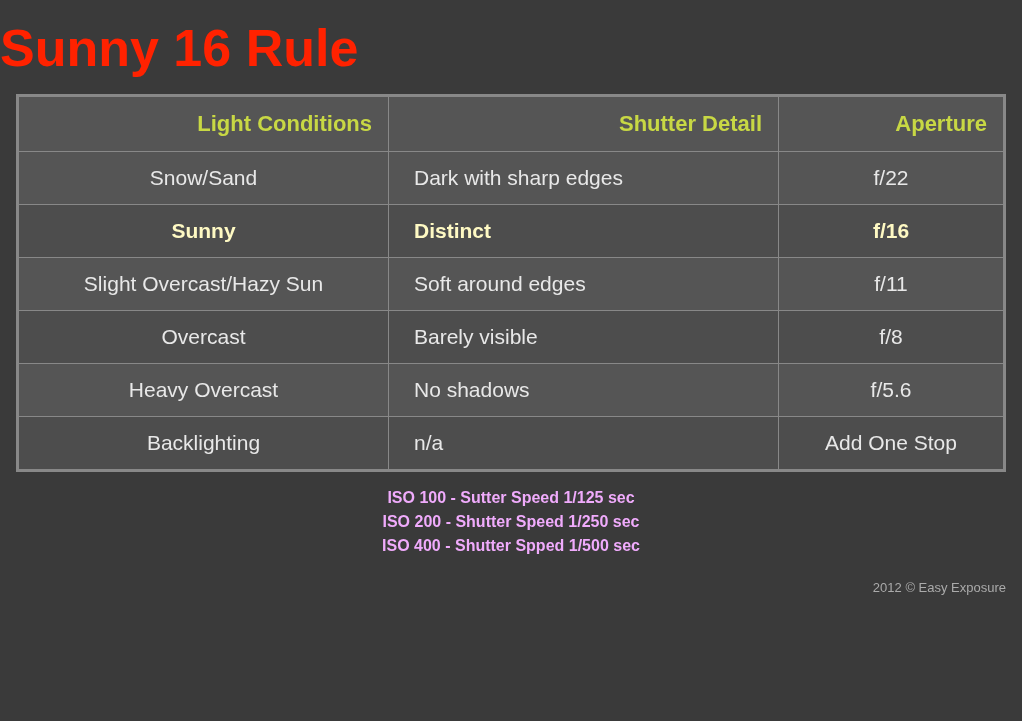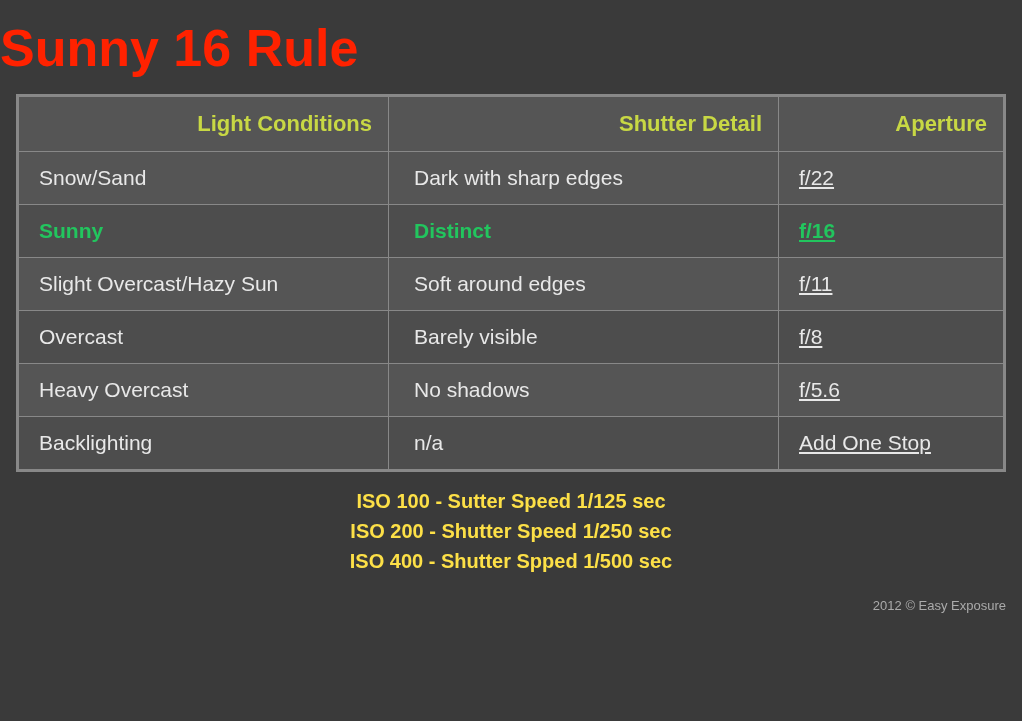--- a/index.html
+++ b/index.html
@@ -53,54 +53,54 @@
 
     tbody tr:nth-child(odd) {
       background-color: #555;
     }
 
     tbody tr:nth-child(even) {
       background-color: #4d4d4d;
     }
 
     tbody tr.sunny-row td {
-      color: #22c55e;
+      color: #fef9c3;
       font-weight: bold;
     }
 
     tbody td {
       color: #e8e8e8;
       font-size: 21px;
       padding: 14px 20px;
       border: 1px solid #888;
+      text-align: center;
     }
 
     tbody td:first-child {
       width: 370px;
     }
 
     tbody td:nth-child(2) {
       width: 390px;
       text-align: left;
       padding-left: 25px;
     }
 
     tbody td:nth-child(3) {
-      text-decoration: underline;
     }
 
     .footer-notes {
       margin-top: 14px;
       text-align: center;
       width: 100%;
     }
 
     .footer-notes p {
-      color: #fde047;
-      font-size: 20px;
+      color: #f0abfc;
+      font-size: 16px;
       font-weight: bold;
       line-height: 1.5;
     }
 
     .copyright {
       color: #aaa;
       font-size: 13px;
       text-align: right;
       width: 990px;
       margin-top: 22px;

